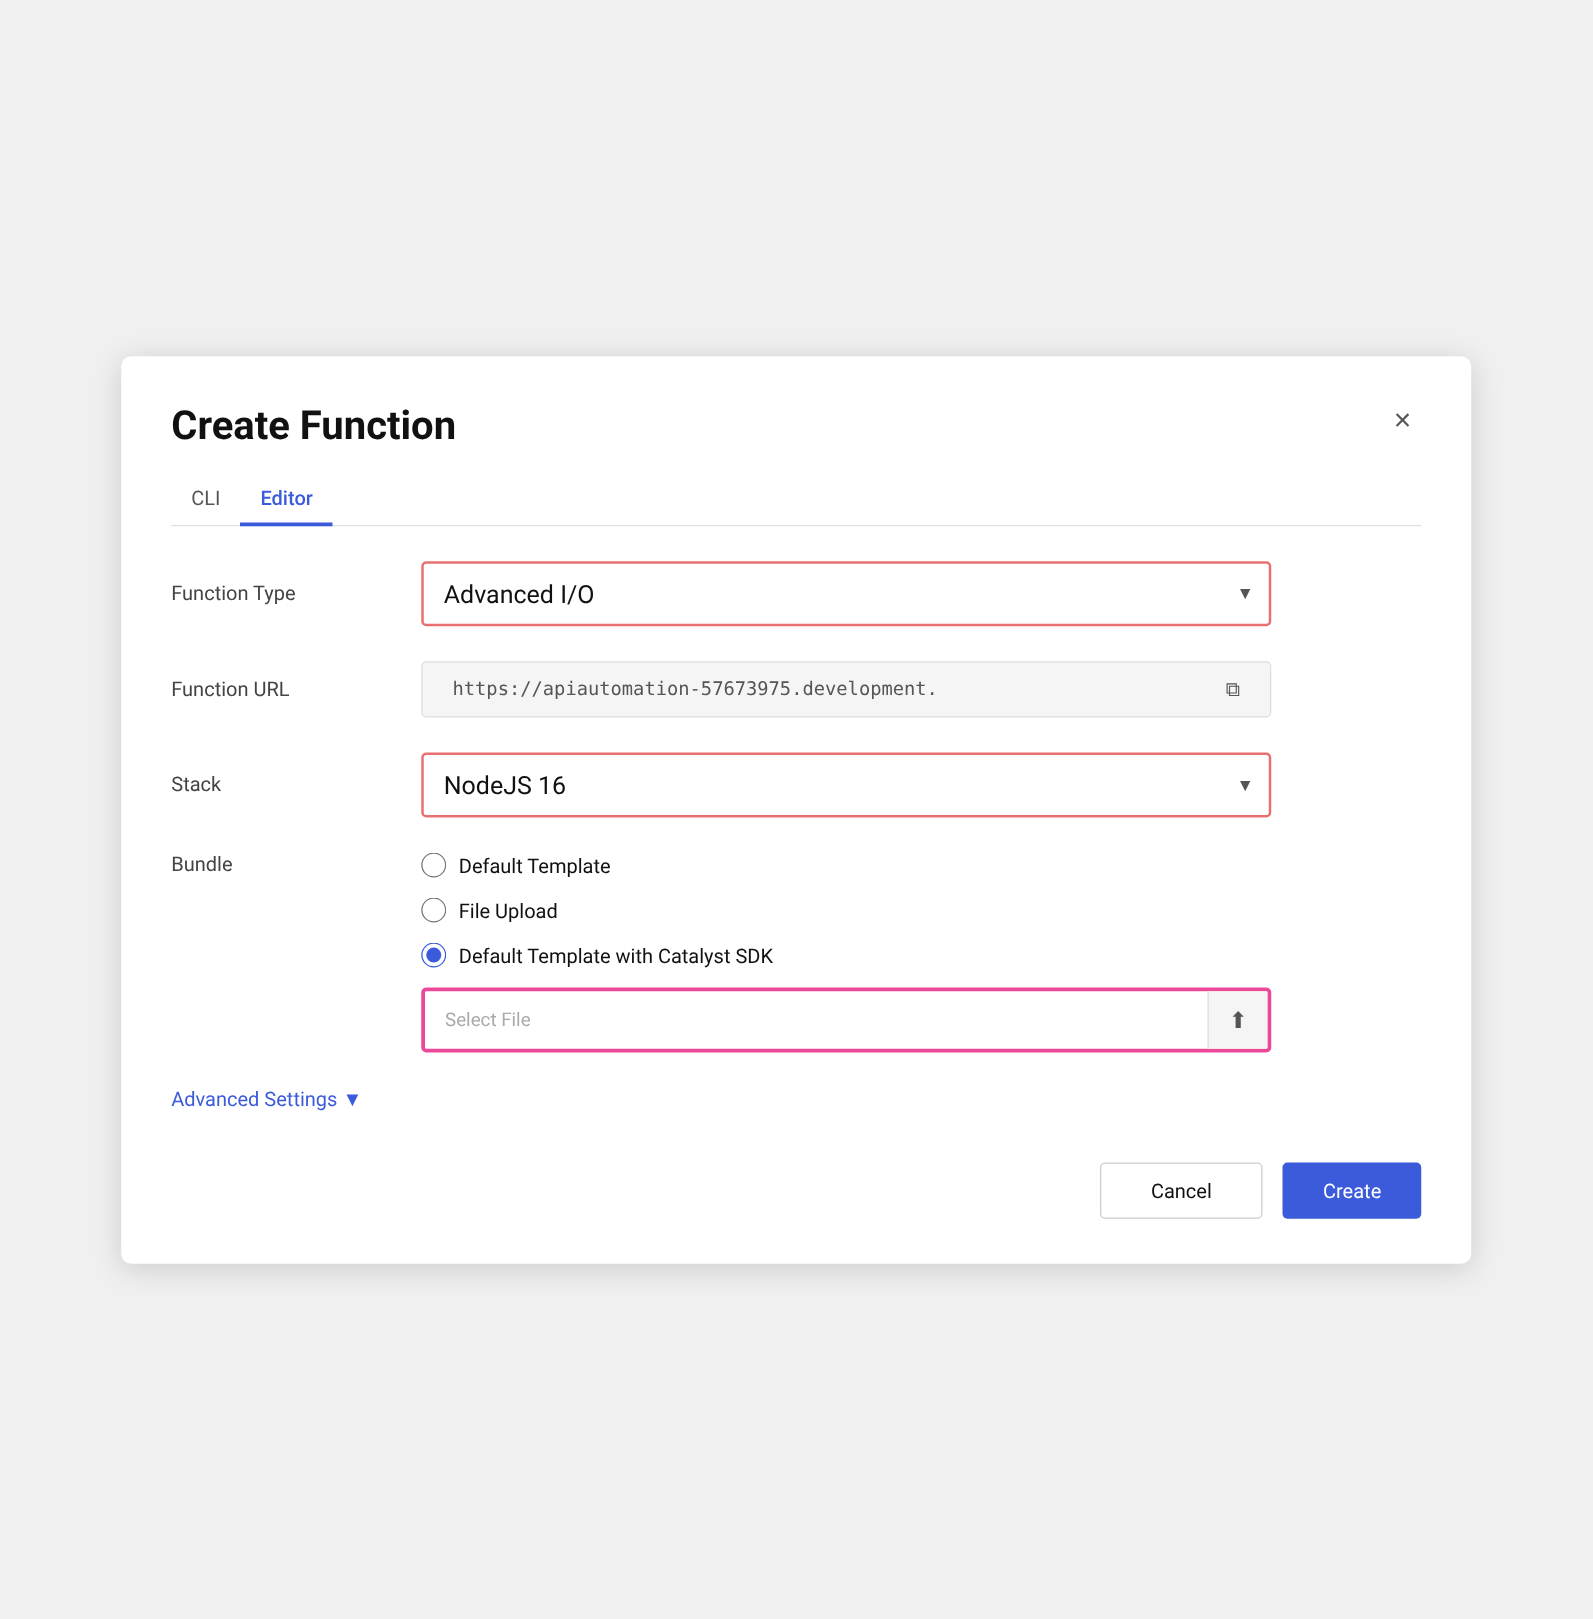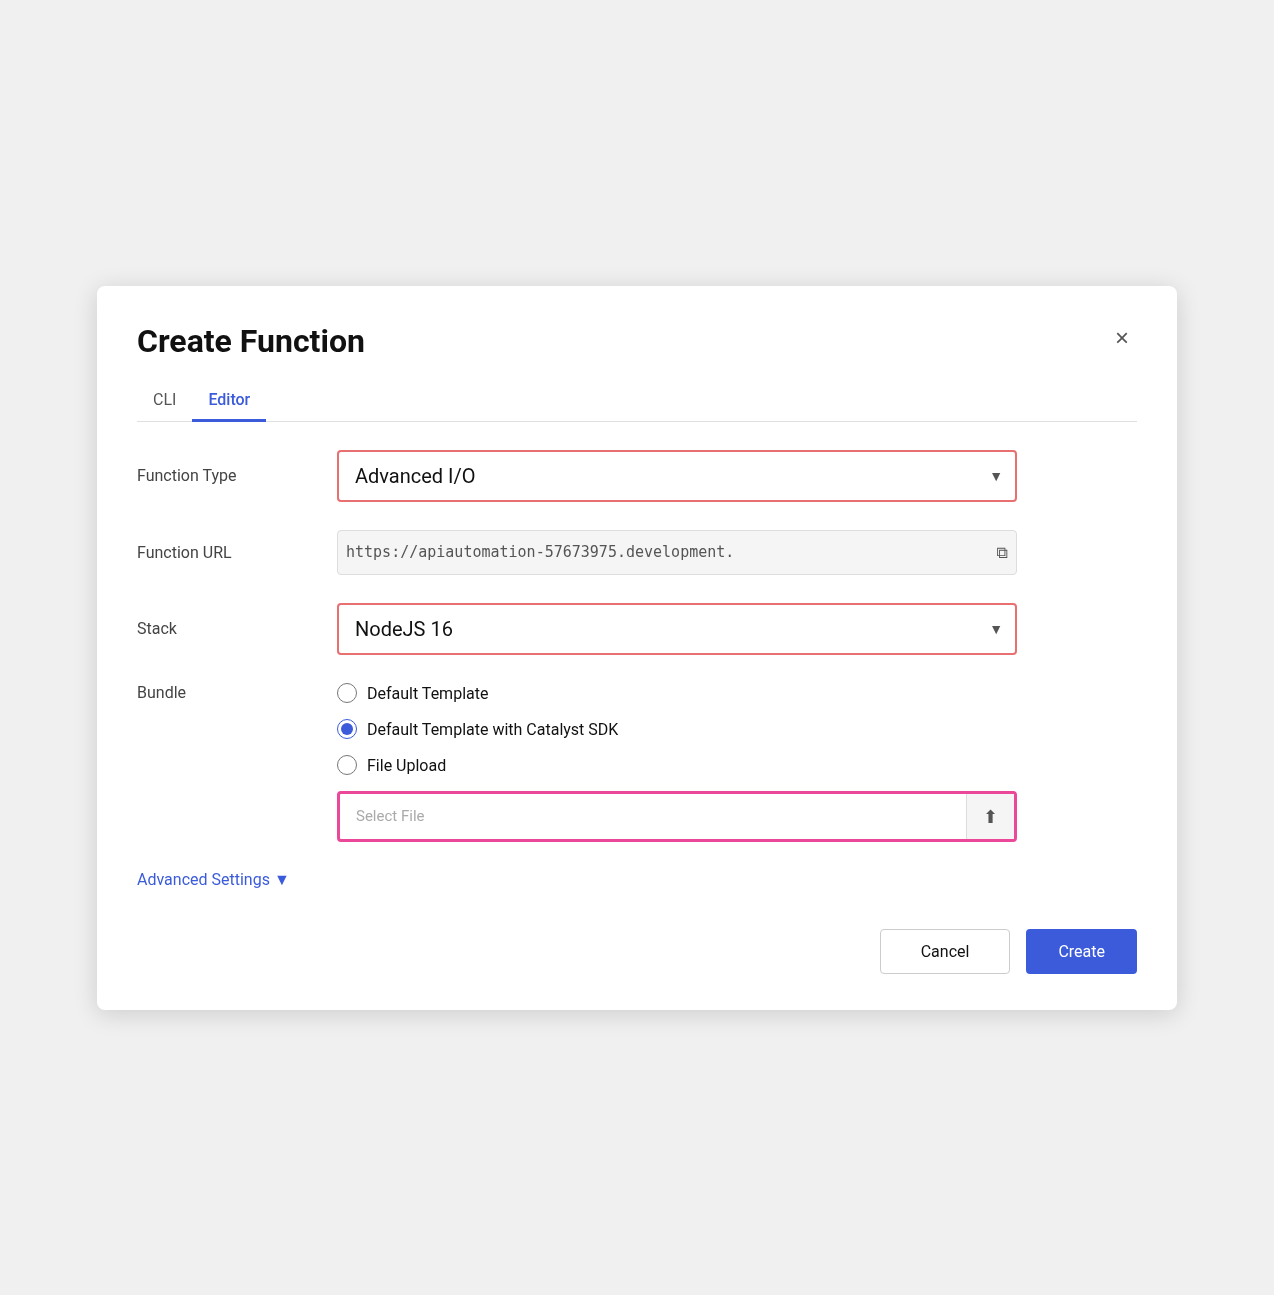--- a/index.html
+++ b/index.html
@@ -127,21 +127,21 @@
       border: 2px solid #e87070;
       border-radius: 4px;
       color: #111;
       font-family: inherit;
       outline: none;
     }
 
     .url-field {
       display: flex;
       align-items: center;
-      padding: 12px 8px;
+      padding: 12px 24px;
       background: #f5f5f5;
       border: 1px solid #ddd;
       border-radius: 4px;
       color: #555;
       font-size: 15px;
       font-family: monospace;
     }
 
     .url-text {
       flex: 1;
@@ -319,26 +319,26 @@
 
   
   <div class="form-row bundle-row">
     <label class="form-label">Bundle</label>
     <div class="bundle-options">
       <label class="radio-option">
         <input type="radio" name="bundle" style="">
         <span class="radio-label">Default Template</span>
       </label>
       <label class="radio-option">
+        <input type="radio" name="bundle" style="">
+        <span class="radio-label">File Upload</span>
+      </label>
+      <label class="radio-option">
         <input type="radio" name="bundle" checked="" style="">
         <span class="radio-label">Default Template with Catalyst SDK</span>
-      </label>
-      <label class="radio-option">
-        <input type="radio" name="bundle" style="">
-        <span class="radio-label">File Upload</span>
       </label>
 
       <div class="file-upload-area">
         <span class="file-upload-placeholder">Select File</span>
         <div class="file-upload-btn">
           <span class="upload-icon">⬆</span>
         </div>
       </div>
     </div>
   </div>

